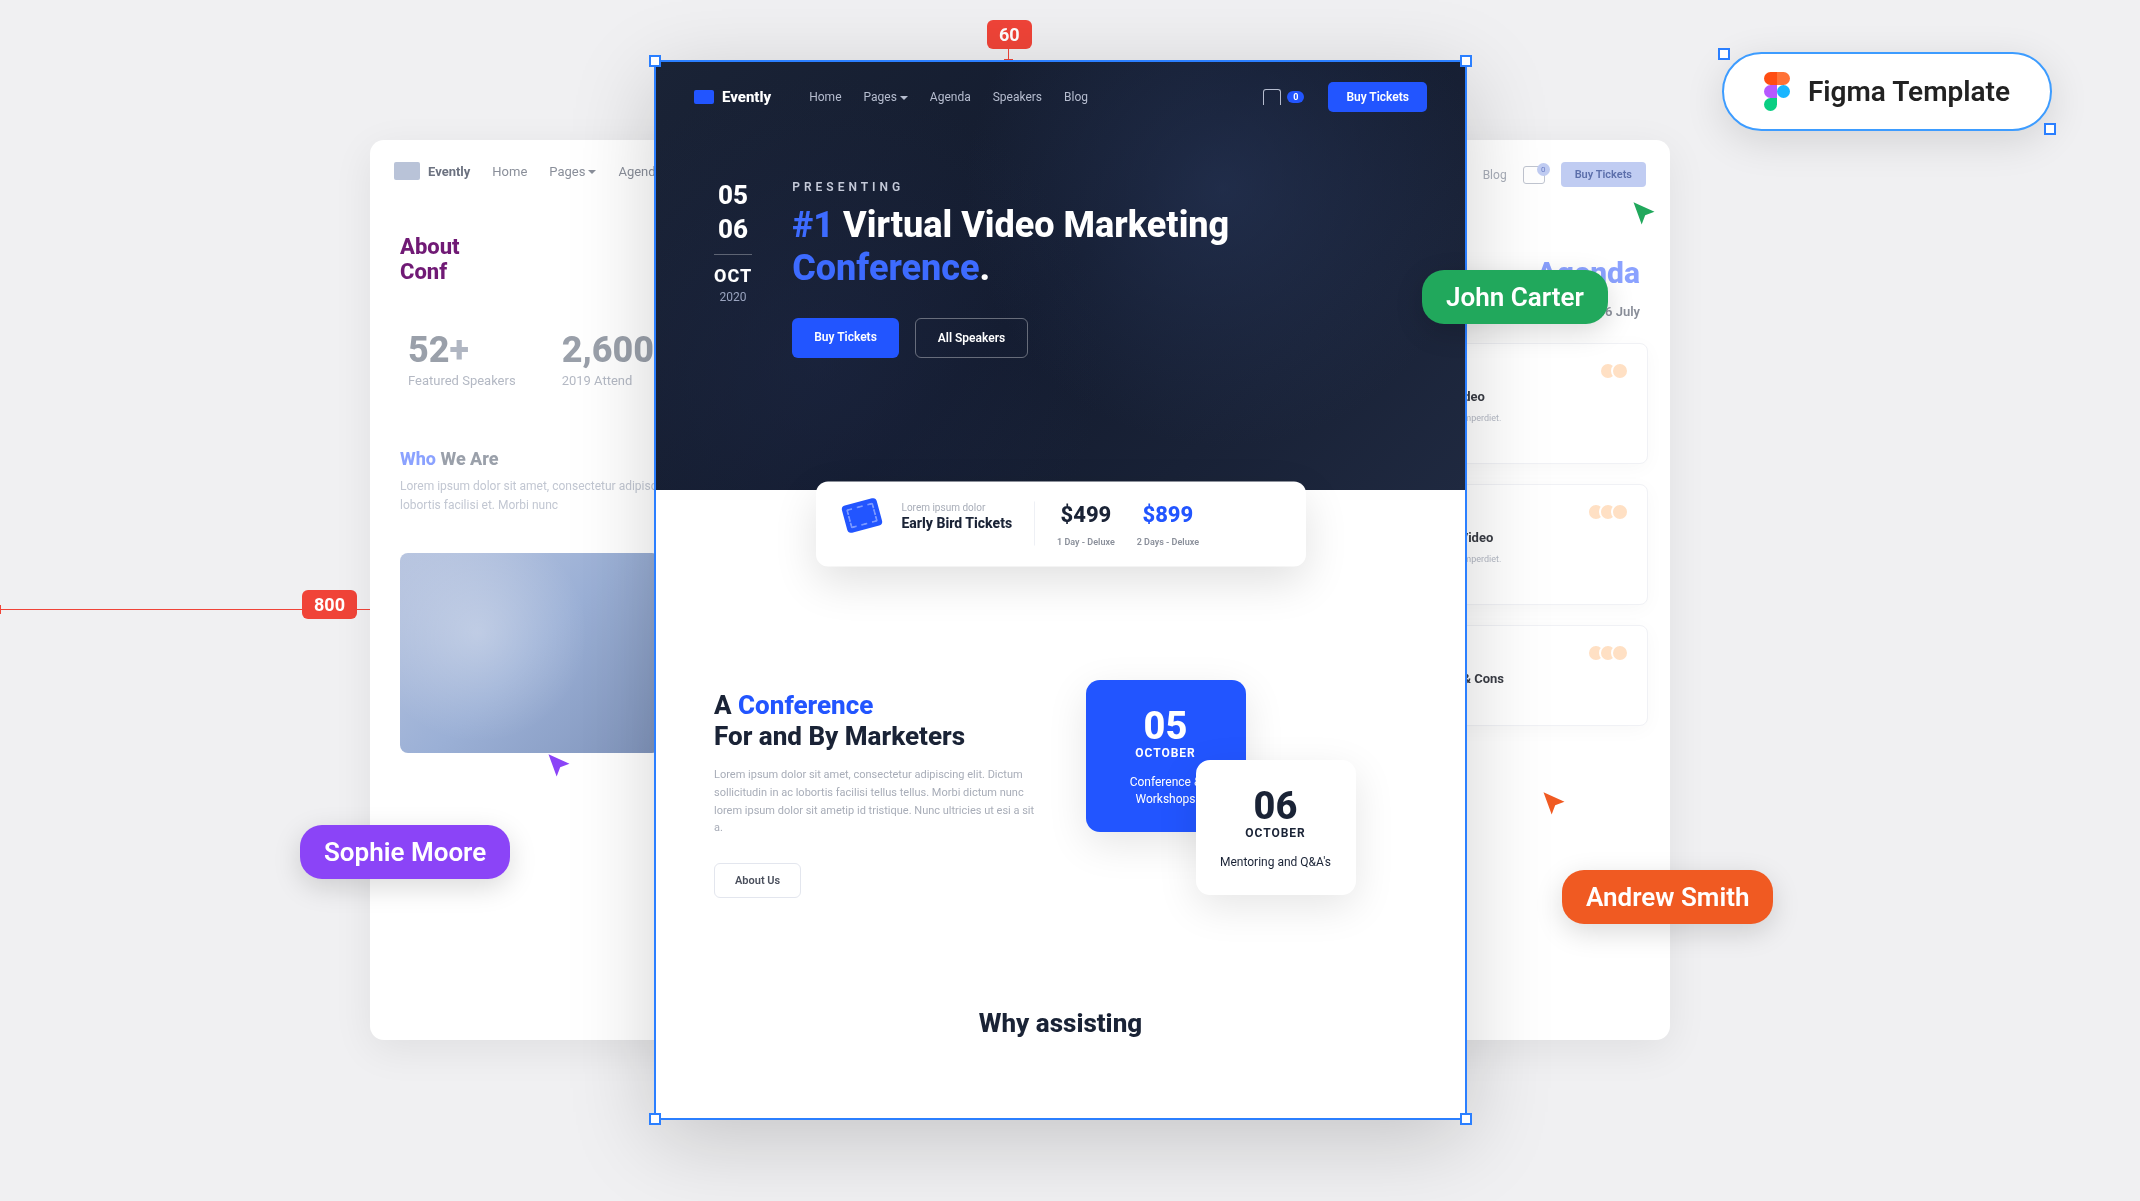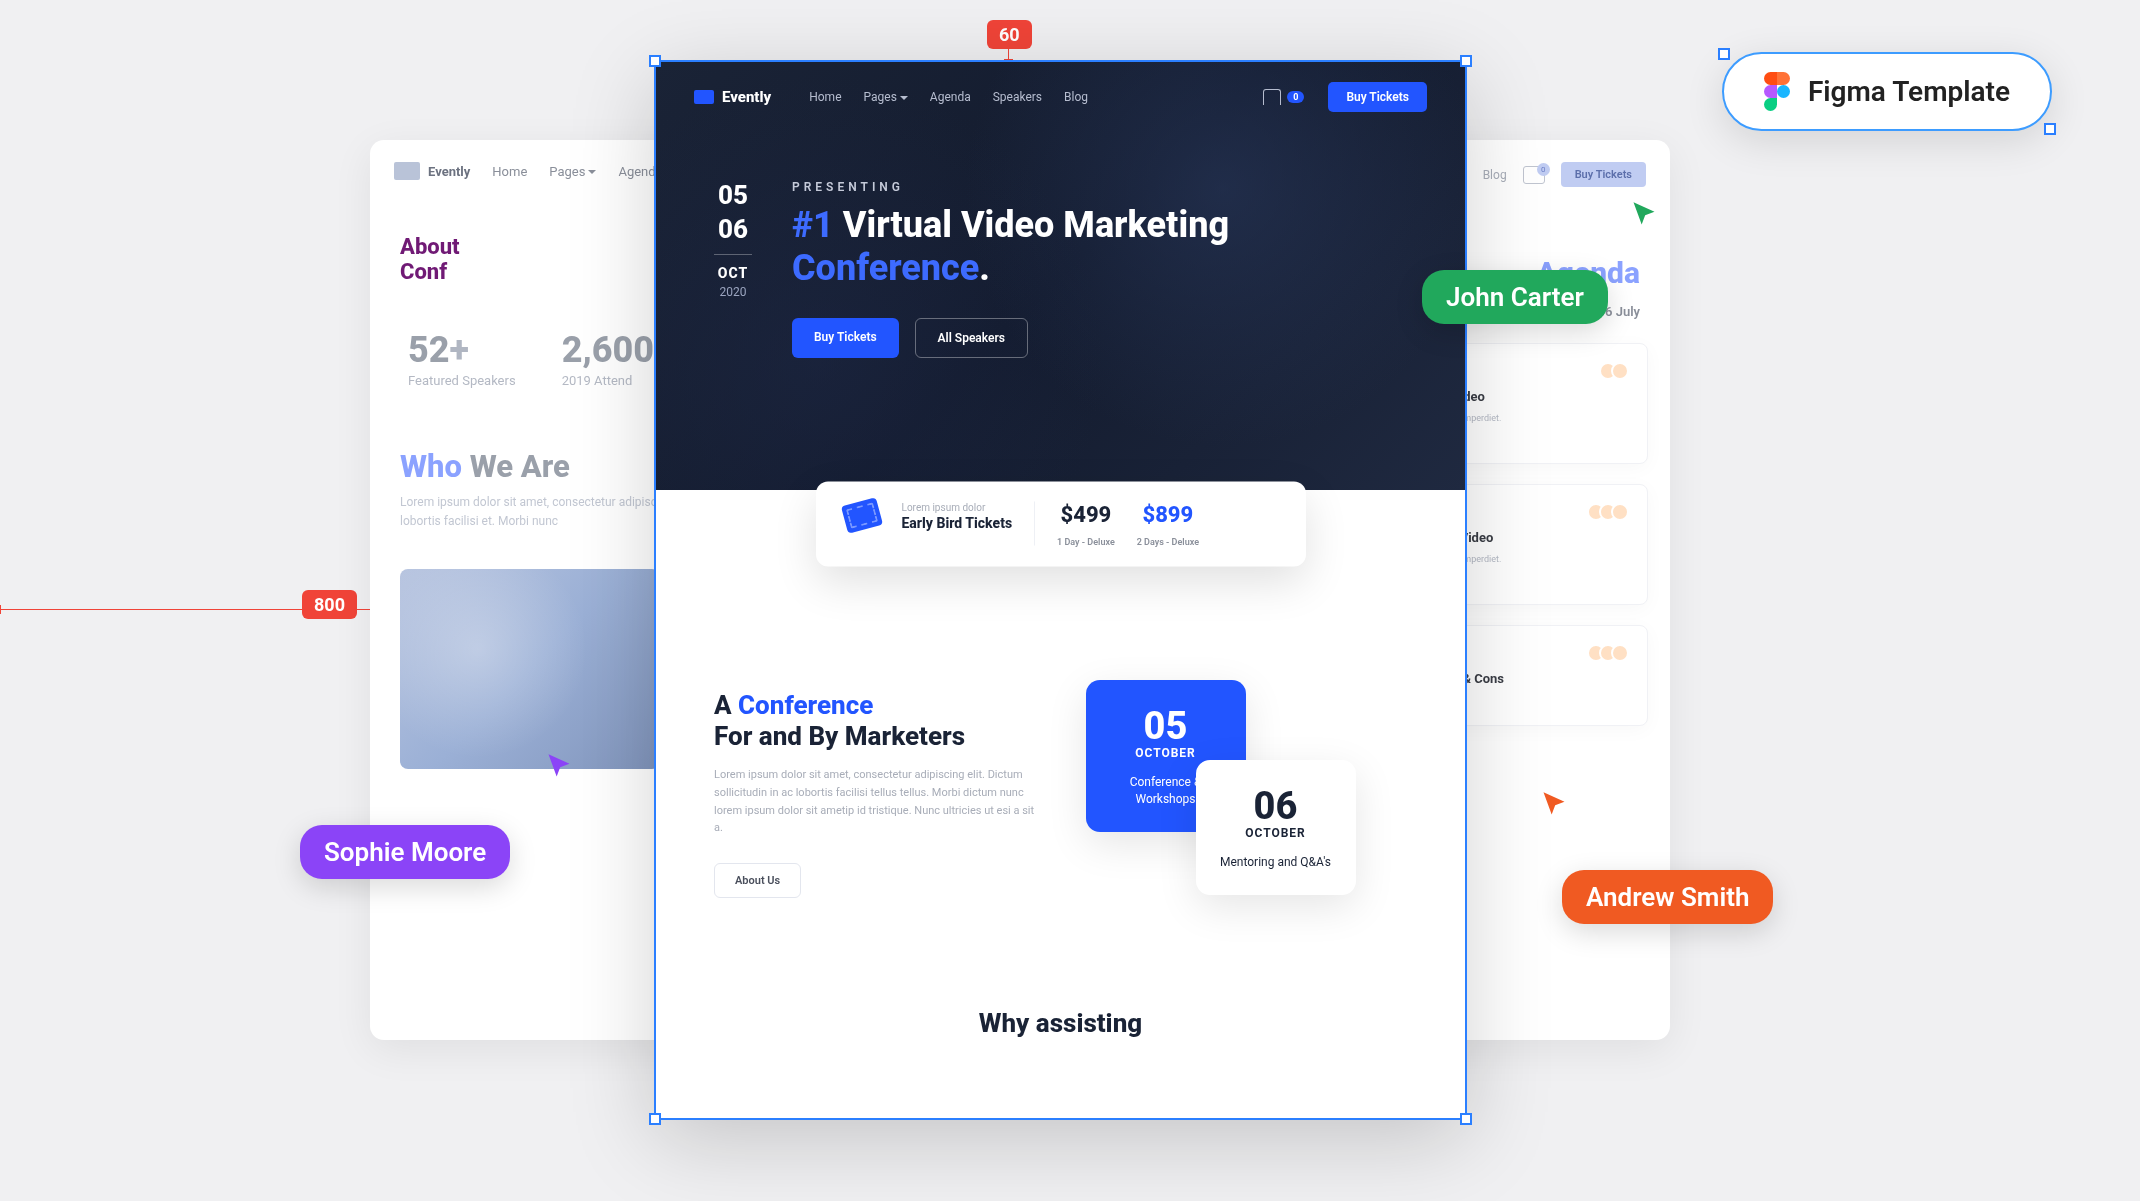--- a/index.html
+++ b/index.html
@@ -14,21 +14,21 @@
 
 .bg-left .nav{display:flex;align-items:center;gap:22px;padding:22px 24px;font-size:13px;color:#8a8f9a}
 .bg-left .nav .logo-wrap{display:flex;align-items:center;gap:8px;color:#6c7280;font-weight:700}
 .bg-left .nav .logo-box{width:26px;height:18px;background:#b9c3d8;border-radius:2px}
 .bg-left .about-heading{padding:32px 30px 0;color:#701a75;font-weight:800;font-size:22px;line-height:1.15}
 .bg-left .stats{display:flex;gap:46px;padding:44px 38px 20px}
 .bg-left .stat .big{font-size:36px;font-weight:800;color:#9aa0aa}
 .bg-left .stat .big .plus{color:#b0b6c2}
 .bg-left .stat .lbl{font-size:13px;color:#b4b9c4;margin-top:2px}
 .bg-left .who{padding:40px 30px 0}
-.bg-left .who h3{font-size:31px;font-weight:800;color:#9aa0aa}
+.bg-left .who h3{font-size:18px;font-weight:800;color:#9aa0aa}
 .bg-left .who h3 .blue{color:#8ba2ff}
 .bg-left .who .desc{font-size:12px;color:#c2c7d2;line-height:1.6;margin-top:8px}
 .bg-left .photo{margin:38px 30px 0;width:260px;height:200px;border-radius:8px;background:linear-gradient(135deg,#b8c5e0 0%,#9bb0d6 50%,#8195bc 100%);position:relative;overflow:hidden}
 .bg-left .photo::before{content:'';position:absolute;inset:0;background:radial-gradient(circle at 30% 40%,rgba(255,255,255,.3),transparent 50%)}
 .bg-left .circle-bg{position:absolute;width:140px;height:140px;border-radius:50%;background:#d2dcff;top:590px;left:450px}
 
 
 .bg-right .nav{display:flex;justify-content:flex-end;align-items:center;gap:16px;padding:22px 24px;font-size:12px;color:#a8adb8}
 .bg-right .nav .buy-btn{background:#c0ccf2;color:#5c6fab;padding:6px 14px;border-radius:4px;font-size:11px;font-weight:600}
 .bg-right .nav .cart-ic{width:22px;height:18px;border:1.5px solid #c0c5d0;border-radius:3px;position:relative}
@@ -70,21 +70,21 @@
 .hero-nav .spacer{flex:1}
 .hero-nav .cart{display:flex;align-items:center;gap:6px;color:#b6bdcf}
 .hero-nav .cart-svg{width:18px;height:16px;border:1.5px solid #b6bdcf;border-radius:3px 3px 0 0;border-bottom:none;position:relative}
 .hero-nav .badge{background:#2255ff;color:#fff;border-radius:8px;padding:1px 6px;font-size:9px;font-weight:700}
 .hero-nav .buy{background:#2255ff;color:#fff;padding:8px 18px;border-radius:5px;font-size:12px;font-weight:600}
 
 .hero-main{display:flex;padding:46px 60px 0;gap:40px}
 .date-block{display:flex;flex-direction:column;align-items:center;gap:4px;color:#fff}
 .date-block .d{font-size:26px;font-weight:800}
 .date-block hr{width:38px;border:none;border-top:1px solid rgba(255,255,255,.3);margin:6px 0}
-.date-block .mo{font-size:14px;font-weight:800;letter-spacing:1px}
+.date-block .mo{font-size:18px;font-weight:800;letter-spacing:1px}
 .date-block .yr{font-size:12px;color:#9aa4bf}
 .hero-txt .pres{font-size:12px;letter-spacing:4px;color:#c5cad9;font-weight:600}
 .hero-txt h1{font-size:36px;font-weight:800;color:#fff;line-height:1.2;margin-top:10px}
 .hero-txt h1 .blue{color:#3d6bff}
 .hero-txt .ctas{display:flex;gap:16px;margin-top:28px}
 .hero-txt .btn{padding:12px 22px;border-radius:6px;font-size:12px;font-weight:600}
 .hero-txt .btn.primary{background:#2255ff;color:#fff}
 .hero-txt .btn.outline{background:transparent;color:#fff;border:1px solid rgba(255,255,255,.35)}
 
 .ticket-card{position:absolute;top:464px;left:50%;transform:translate(-50%,-50%);width:490px;background:#fff;border-radius:12px;box-shadow:0 16px 44px rgba(0,0,0,.12);display:flex;padding:20px 28px;gap:22px;z-index:5}

